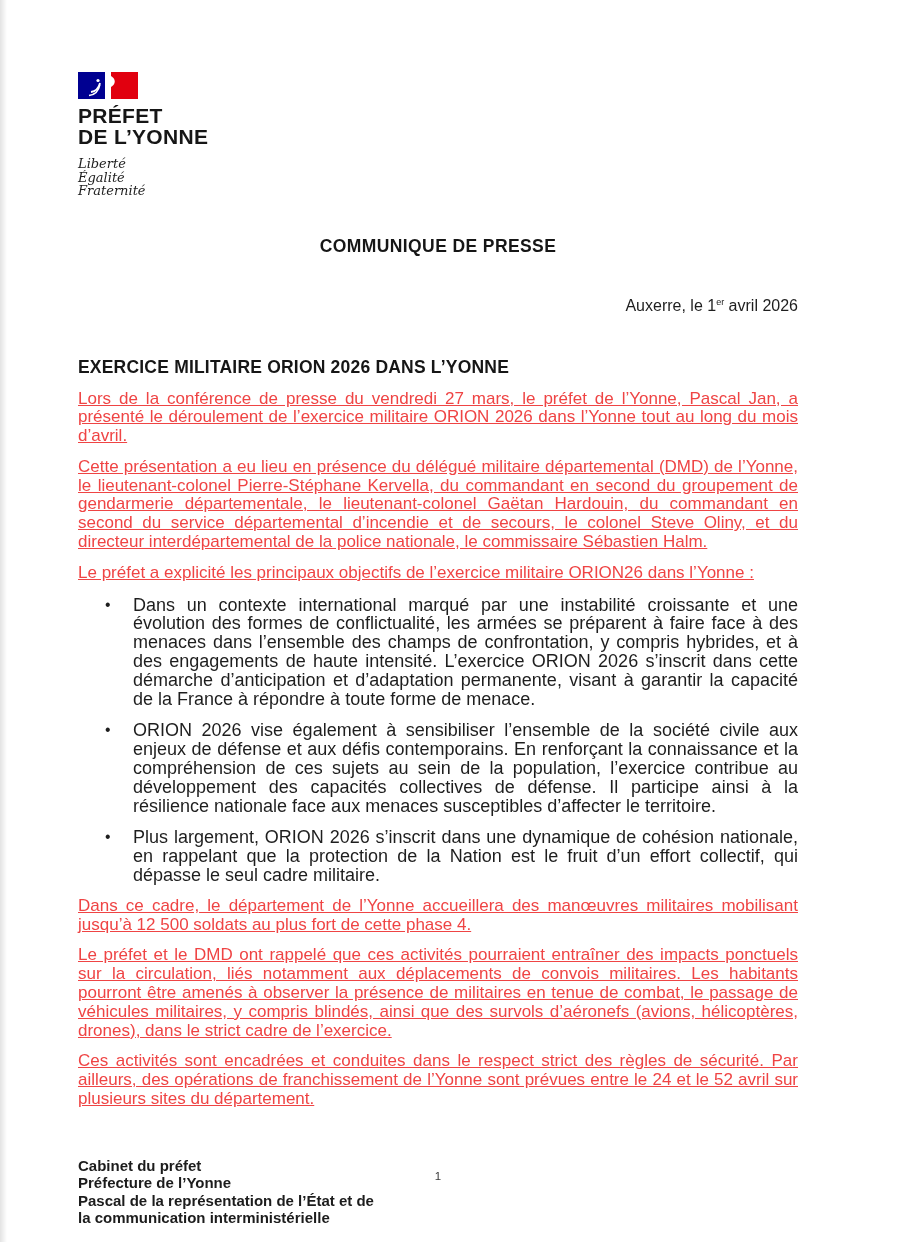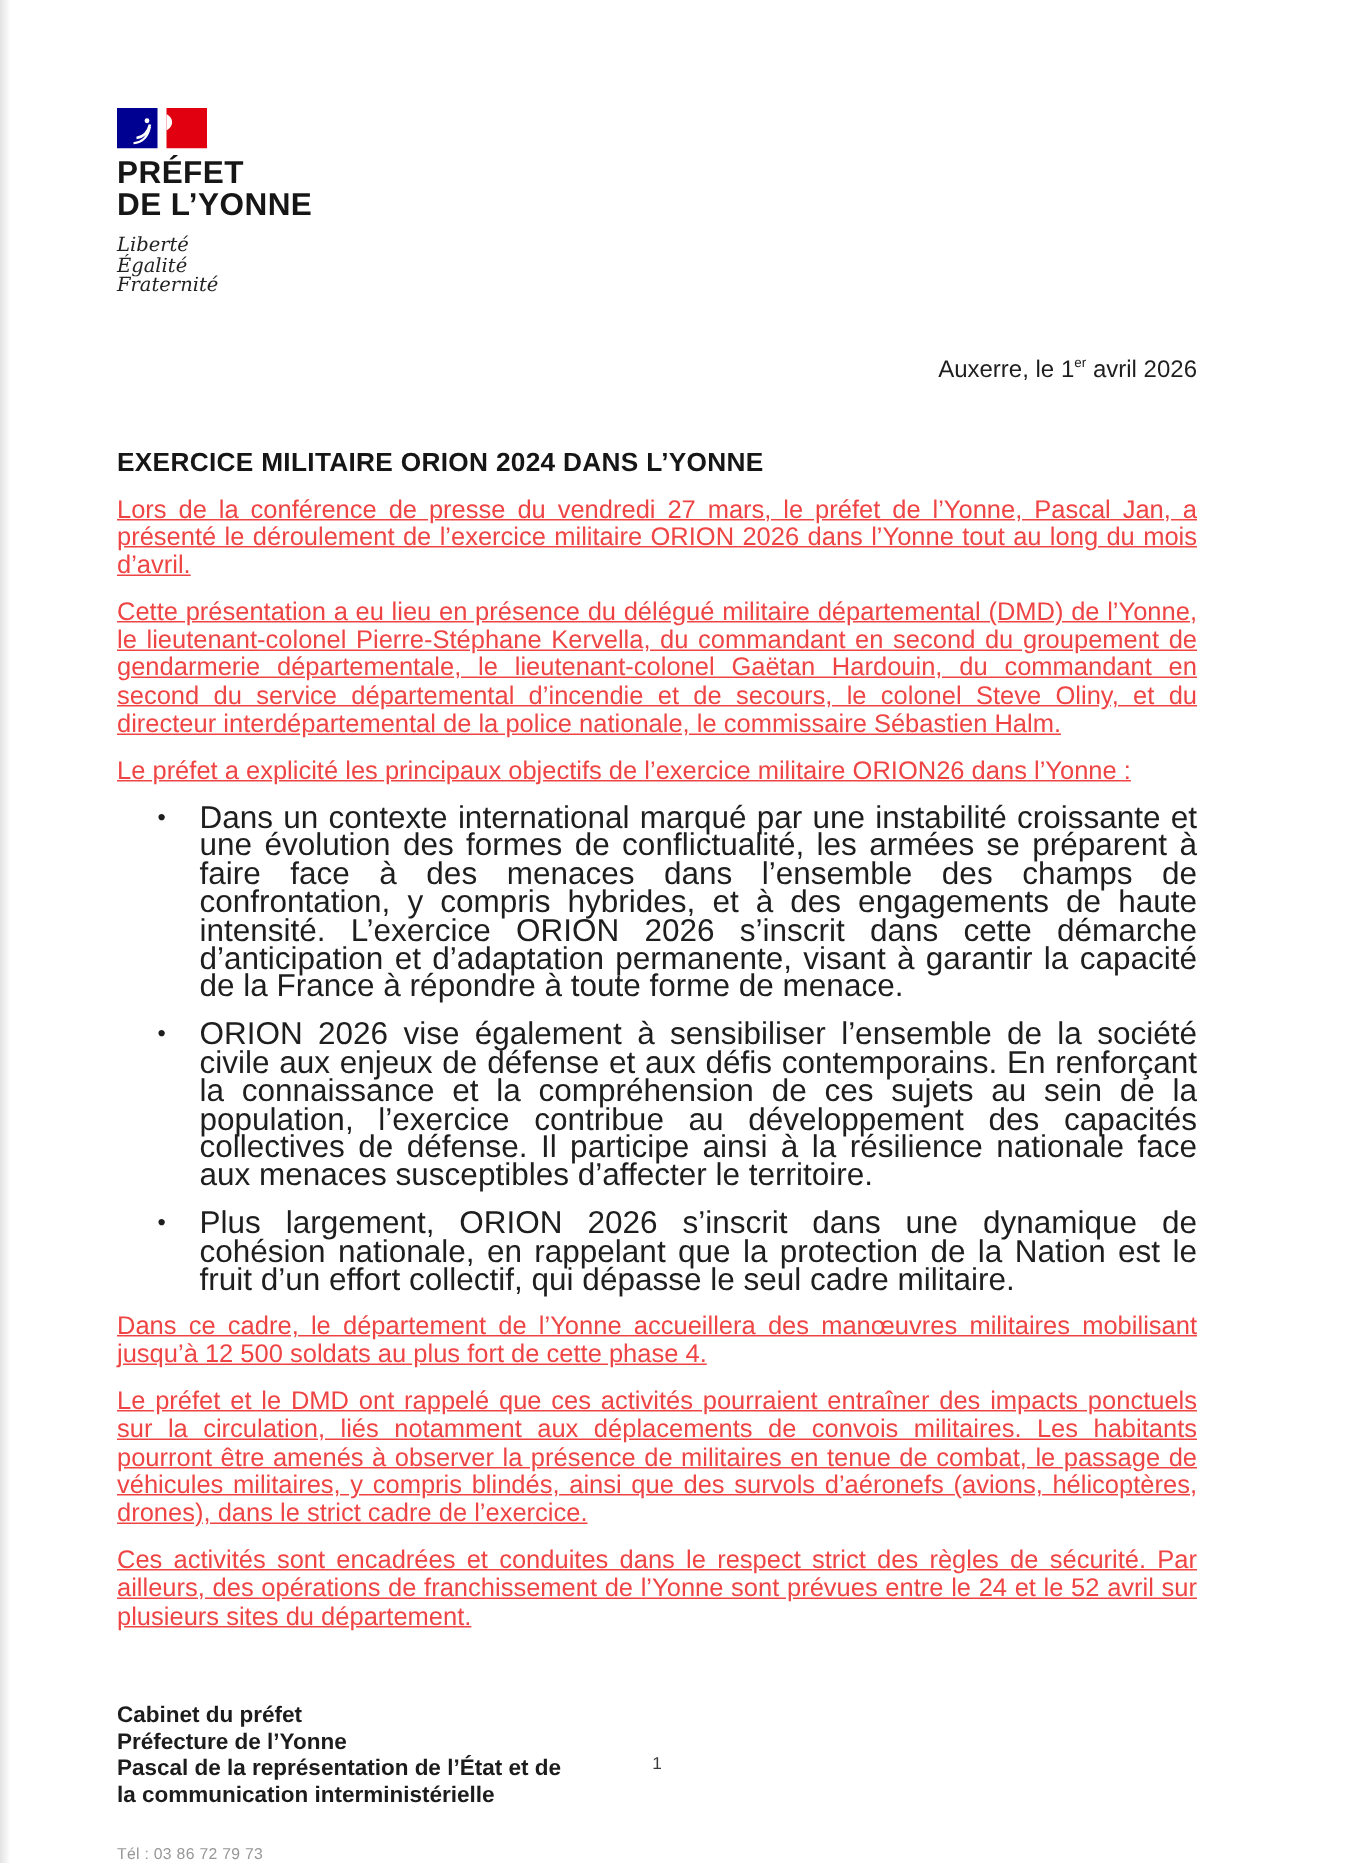--- a/index.html
+++ b/index.html
@@ -82,21 +82,21 @@
   }
   .bullet-marker{
     flex:0 0 28px;
     font-size:15.8px;
     line-height:18.8px;
     color:#1e1e1e;
     text-align:left;
   }
   .bullet-text{
     flex:1 1 auto;
-    font-size:21px;
+    font-size:18px;
     line-height:18.8px;
     text-align:justify;
     color:#1e1e1e;
   }
   
   .office{
     margin-top:48px;
     font-weight:bold;
     font-size:15px;
     line-height:17.5px;
@@ -142,24 +142,25 @@
         <span>PRÉFET</span>
         <span>DE L’YONNE</span>
       </div>
       <div class="motto">
         <span>Liberté</span>
         <span>Égalité</span>
         <span>Fraternité</span>
       </div>
     </div>
 
+    <div class="doc-type">COMMUNIQUE DE PRESSE</div>
 
     <div class="dateline"><span>Auxerre, le 1</span><sup>er</sup><span> avril 2026</span></div>
 
-    <h1 class="title">EXERCICE MILITAIRE ORION 2024 DANS L’YONNE</h1>
+    <h1 class="title">EXERCICE MILITAIRE ORION 2026 DANS L’YONNE</h1>
 
     <p class="para">Lors de la conférence de presse du vendredi 27 mars, le préfet de l’Yonne, Pascal Jan, a présenté le déroulement de l’exercice militaire ORION 2026 dans l’Yonne tout au long du mois d’avril.</p>
     <p class="para">Cette présentation a eu lieu en présence du délégué militaire départemental (DMD) de l’Yonne, le lieutenant-colonel Pierre-Stéphane Kervella, du commandant en second du groupement de gendarmerie départementale, le lieutenant-colonel Gaëtan Hardouin, du commandant en second du service départemental d’incendie et de secours, le colonel Steve Oliny, et du directeur interdépartemental de la police nationale, le commissaire Sébastien Halm.</p>
     <p class="para">Le préfet a explicité les principaux objectifs de l’exercice militaire ORION26 dans l’Yonne :</p>
 
     <ul class="bullets">
       <li class="bullet-item">
         <span class="bullet-marker">•</span>
         <span class="bullet-text">Dans un contexte international marqué par une instabilité croissante et une évolution des formes de conflictualité, les armées se préparent à faire face à des menaces dans l’ensemble des champs de confrontation, y compris hybrides, et à des engagements de haute intensité. L’exercice ORION 2026 s’inscrit dans cette démarche d’anticipation et d’adaptation permanente, visant à garantir la capacité de la France à répondre à toute forme de menace.</span>
       </li>

